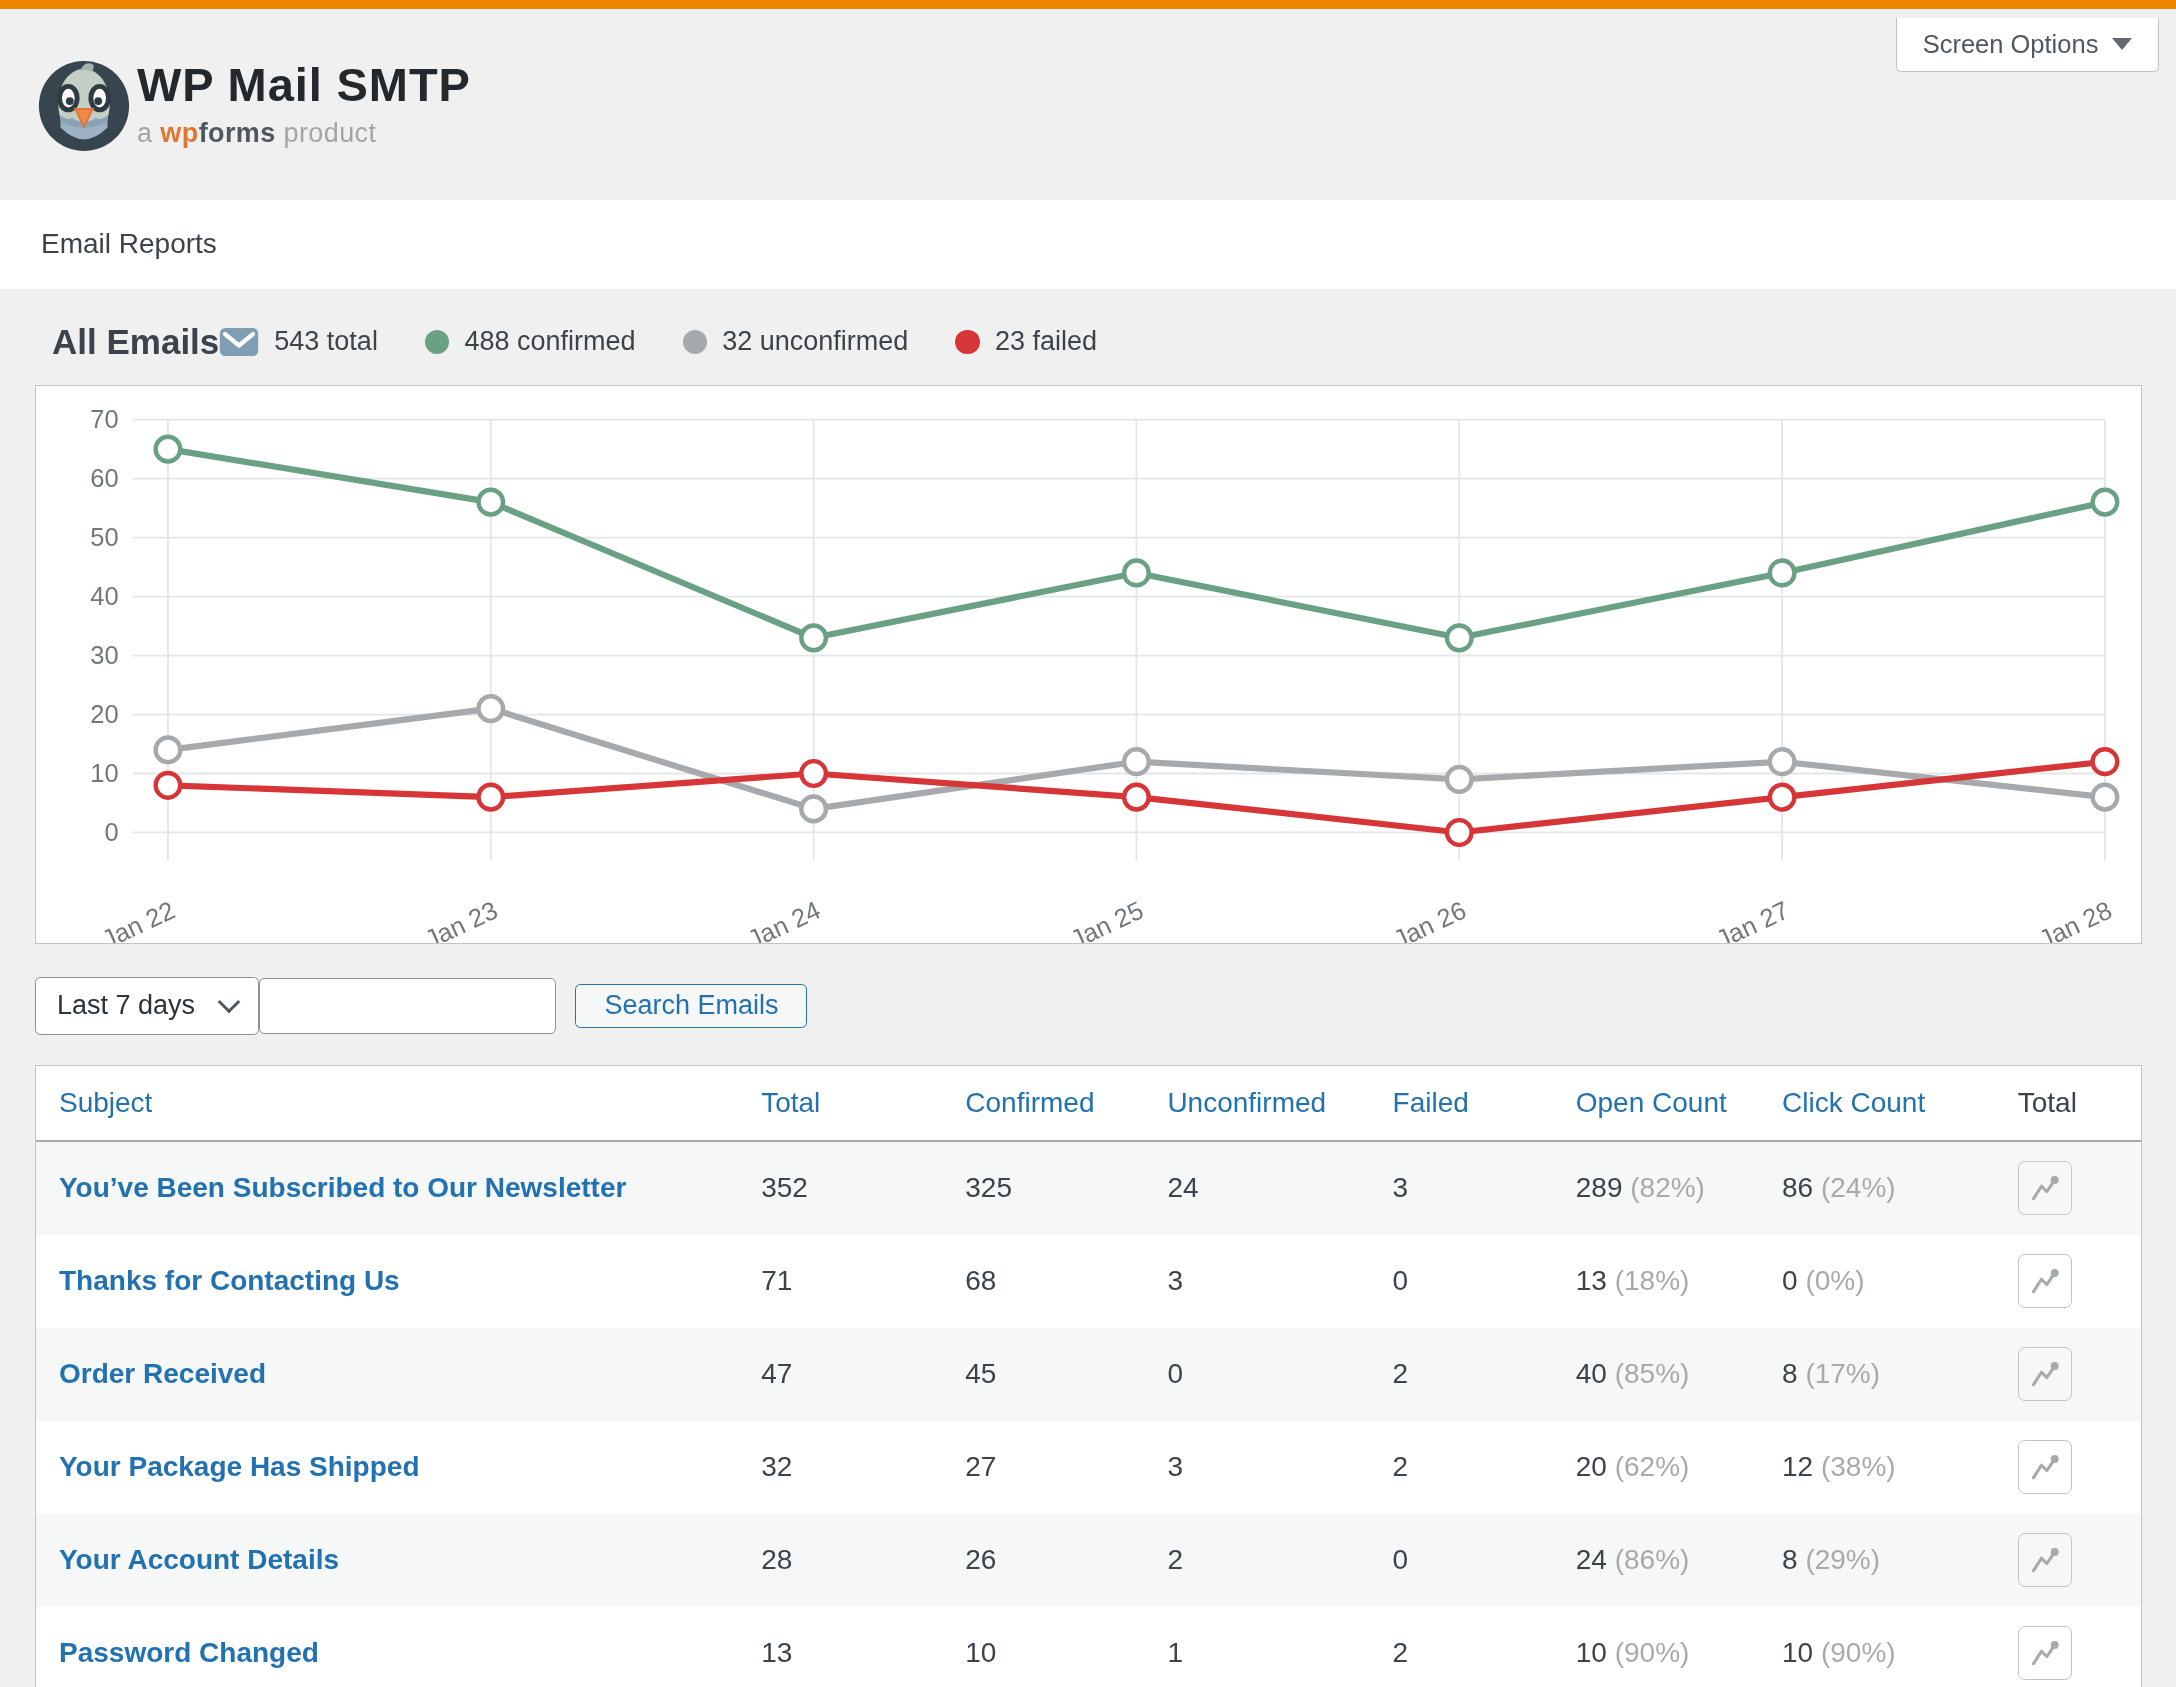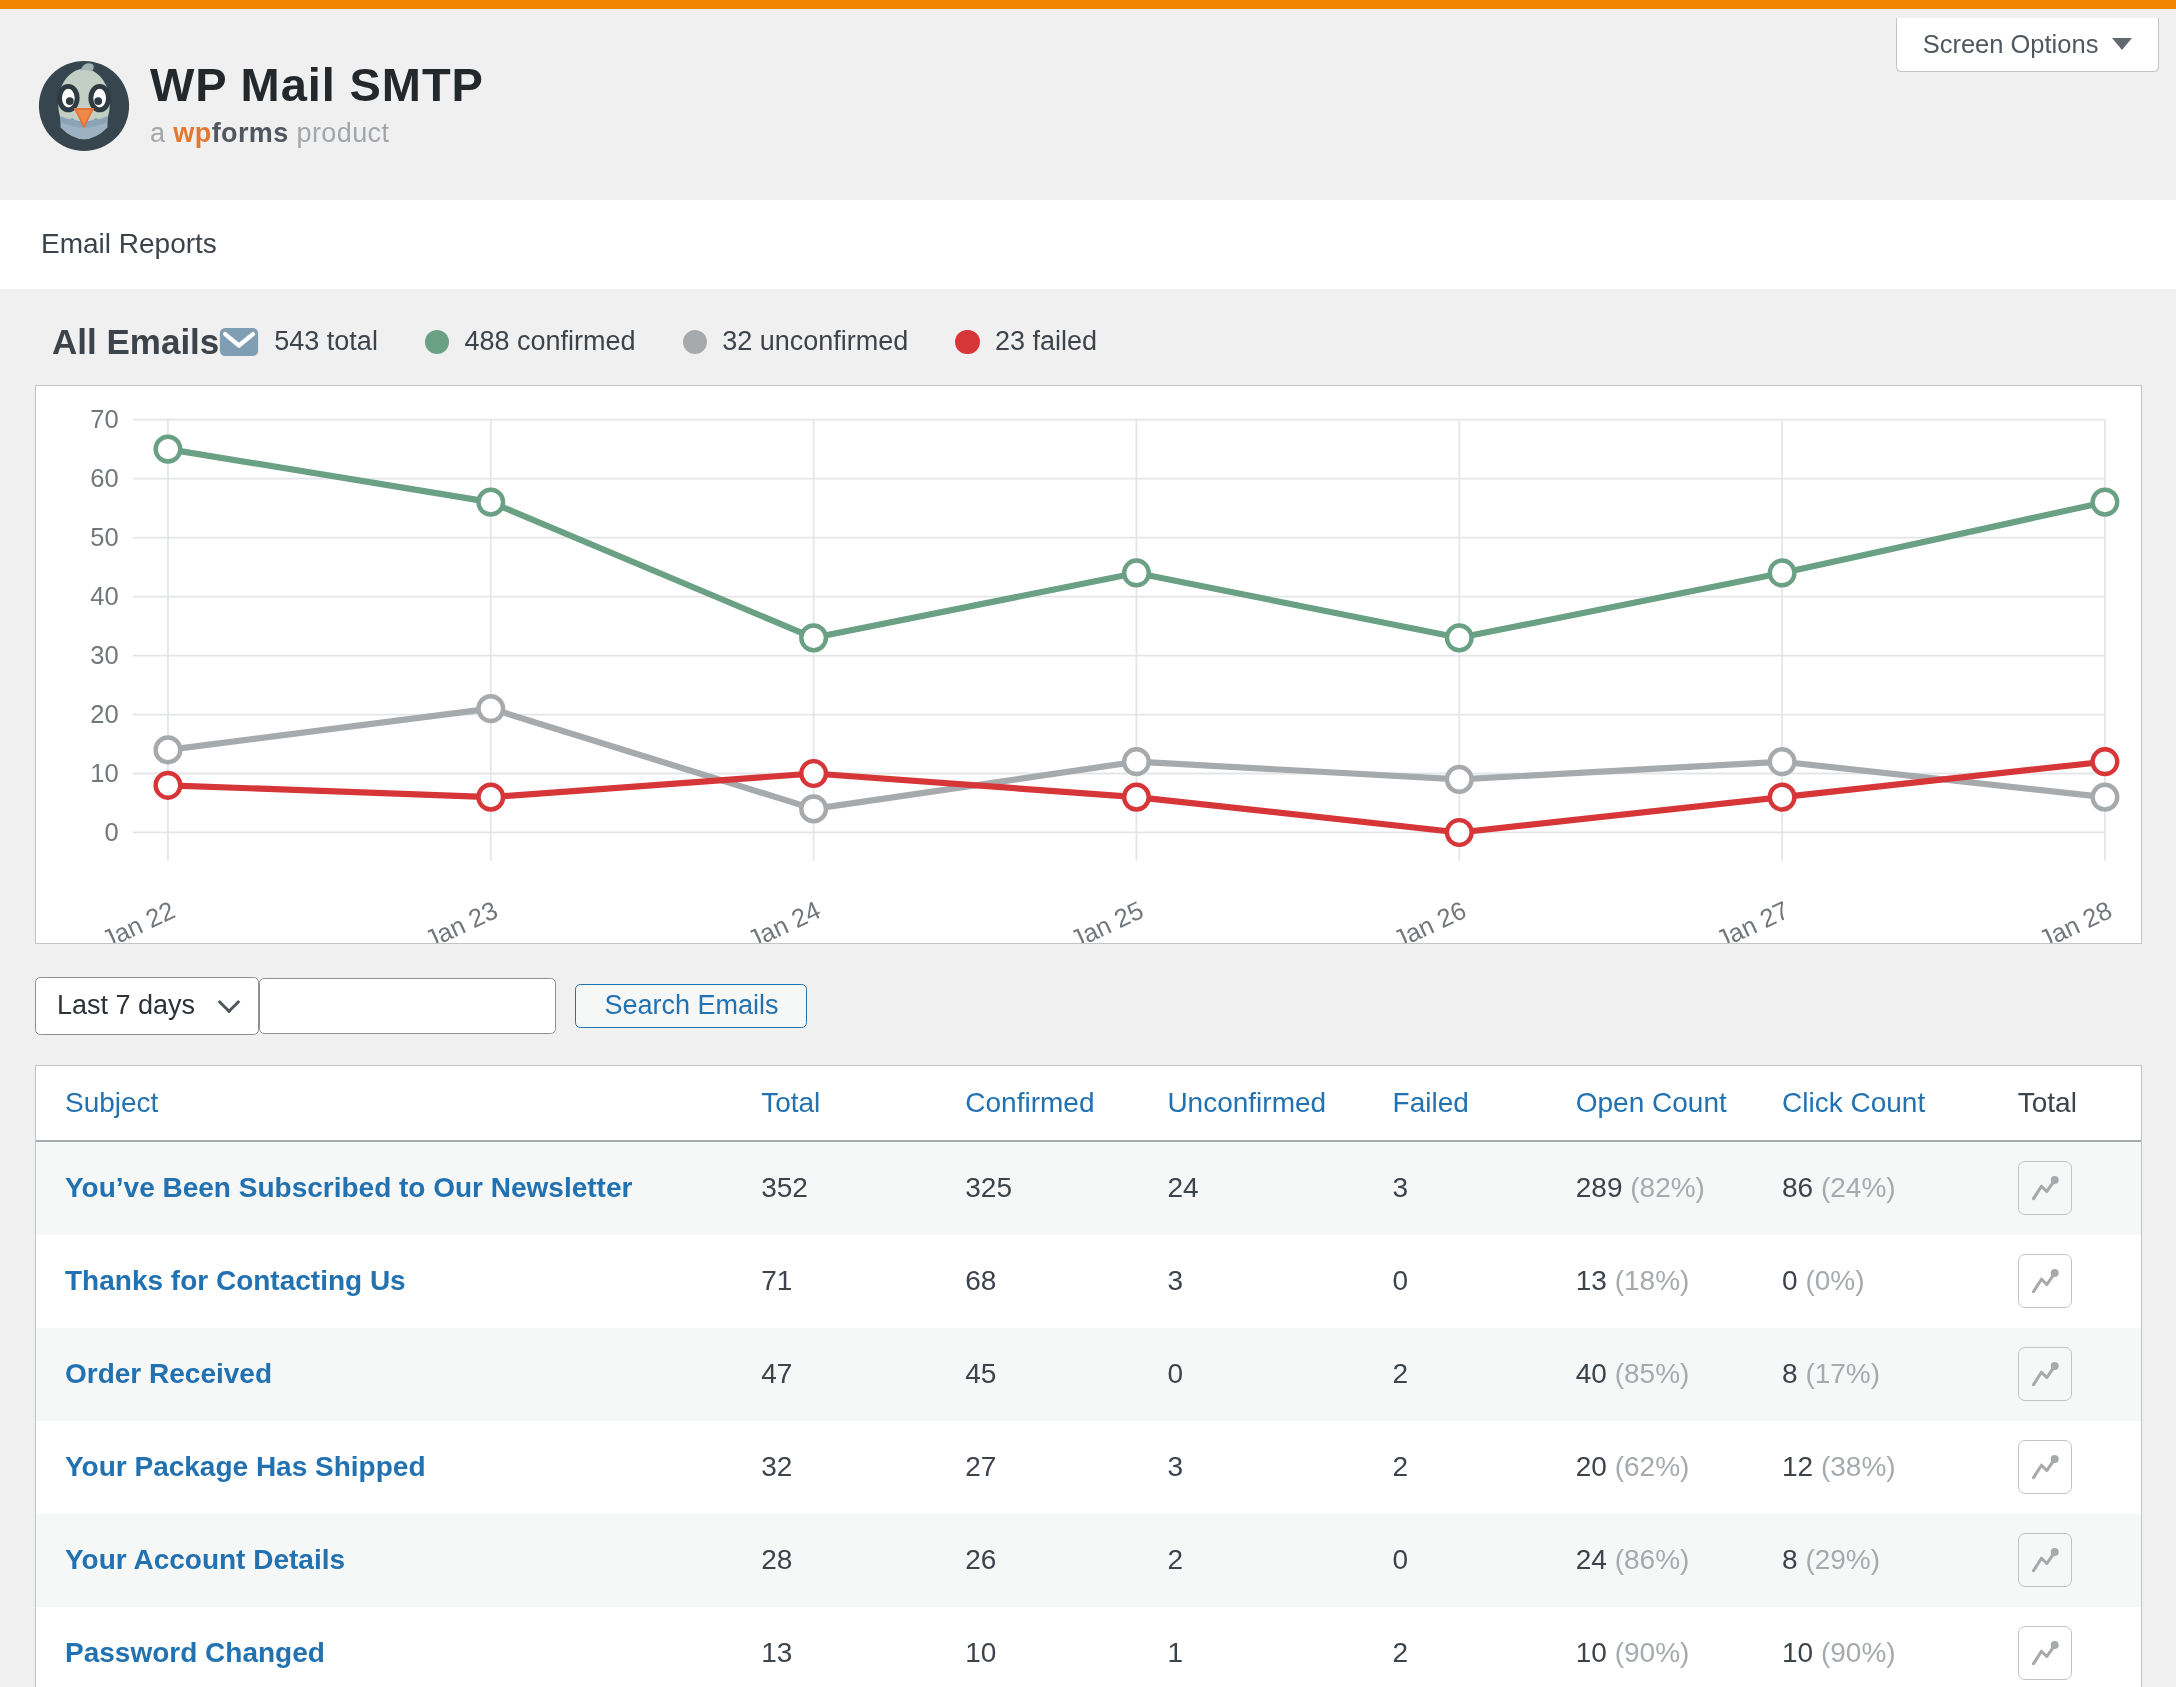--- a/index.html
+++ b/index.html
@@ -5,21 +5,21 @@
   html,body{margin:0;padding:0;}
   body{
     width:2177px;height:1687px;position:relative;overflow:hidden;
     background:#f0f0f1;color:#3c434a;
     font-family:"Liberation Sans",sans-serif;
   }
   .topbar{height:8.8px;background:#f18500;}
   
   .app-header{position:relative;height:191px;display:flex;align-items:center;padding:0 35px;}
   .logo{width:98px;height:98px;flex:0 0 auto;}
-  .app-titles{margin-left:17px;}
+  .app-titles{margin-left:4px;}
   .app-title{font-size:47px;font-weight:bold;color:#23282d;letter-spacing:0.9px;line-height:1.1;}
   .tagline{margin-top:7px;font-size:27px;color:#a3a6a9;letter-spacing:0.4px;}
   .tagline .wp{color:#e27730;font-weight:bold;}
   .tagline .forms{color:#50575e;font-weight:bold;}
   .screen-options{
     position:absolute;top:8.8px;right:17.6px;background:#fff;border:1.8px solid #c3c4c7;border-top:none;
     border-radius:0 0 5.3px 5.3px;padding:12.3px 26px;font-size:25.5px;color:#50575e;
     display:flex;align-items:center;gap:14px;cursor:pointer;
   }
   .caret-down{width:0;height:0;border-left:10.5px solid transparent;border-right:10.5px solid transparent;border-top:12.3px solid #646970;}
@@ -57,21 +57,21 @@
   thead th{
     text-align:left;font-weight:400;color:#2271b1;height:72px;vertical-align:middle;
     border-bottom:2.6px solid #a7aaad;
   }
   thead th.plain{color:#3c434a;}
   thead th a{color:inherit;text-decoration:none;cursor:pointer;}
   tbody td{height:91px;vertical-align:middle;color:#3c434a;}
   tbody tr:nth-child(odd){background:#f6f7f7;}
   td.subject a{color:#2271b1;font-weight:bold;text-decoration:none;cursor:pointer;}
   .pct{color:#a7aaad;}
-  .pad{padding-left:29px;}
+  .pad{padding-left:23px;}
   .graph-btn{
     width:54px;height:54px;box-sizing:border-box;border:1.8px solid #c3c4c7;border-radius:7px;
     background:transparent;display:flex;align-items:center;justify-content:center;cursor:pointer;
   }
 </style>
 </head>
 <body>
 
 <div class="topbar"></div>
 

